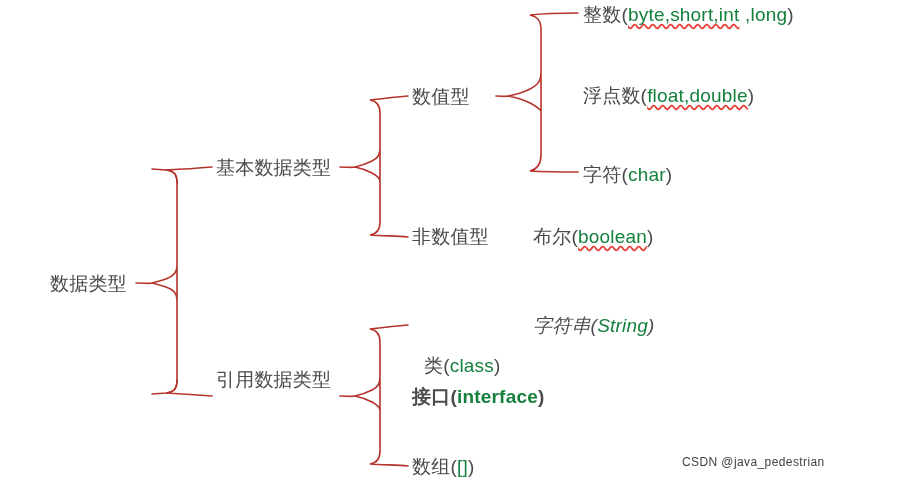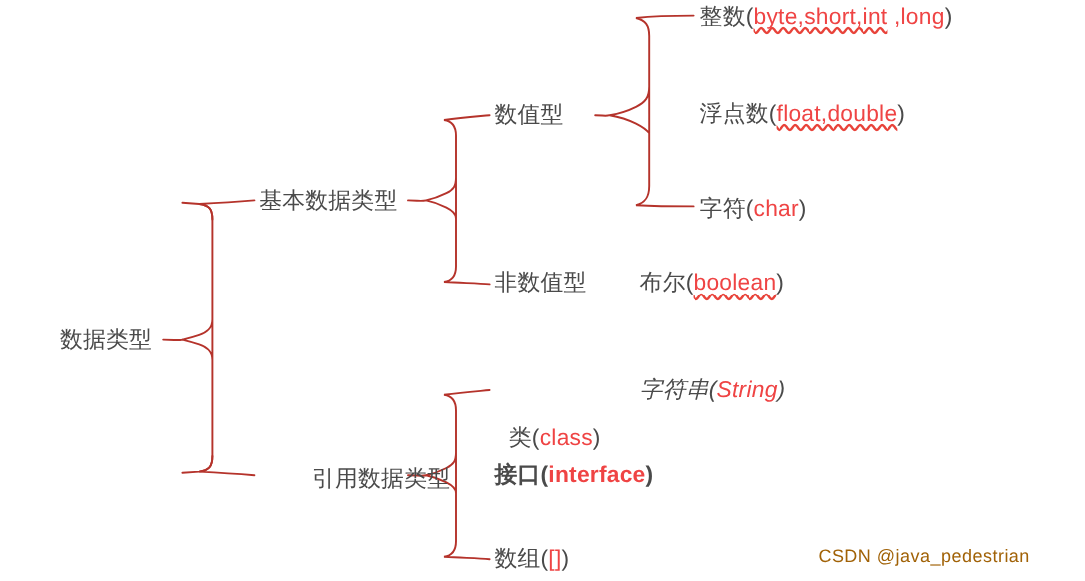--- a/index.html
+++ b/index.html
@@ -29,32 +29,32 @@
     position: absolute;
     white-space: nowrap;
     color: #4a4a4a;
     font-size: 19px;
     line-height: 1;
     letter-spacing: 0.2px;
   }
   .node .cn { color: #4a4a4a; }
   .node .paren { color: #4a4a4a; }
   .kw {
-    color: #ef4444;
+    color: #15803d;
   }
   .kw.squig {
     text-decoration: underline wavy #e8433a;
     text-decoration-skip-ink: none;
     text-underline-offset: 2px;
     -webkit-text-decoration: underline wavy #e8433a;
   }
   .watermark {
     position: absolute;
-    color: #a16207;
-    font-size: 15px;
+    color: #404040;
+    font-size: 12px;
     letter-spacing: 0.4px;
     white-space: nowrap;
   }
 </style>
 </head>
 <body>
 
 <div id="canvas">
 
   <svg id="wires" viewBox="0 0 904 484" width="904" height="484" xmlns="http://www.w3.org/2000/svg">
@@ -130,21 +130,21 @@
   </svg>
 
   <div class="node" style="left:50px; top:274px;">
     <span class="cn">数据类型</span>
   </div>
 
   <div class="node" style="left:216px; top:158px;">
     <span class="cn">基本数据类型</span>
   </div>
 
-  <div class="node" style="left:216px; top:390px;margin-left:44px;">
+  <div class="node" style="left:216px; top:370px;">
     <span class="cn">引用数据类型</span>
   </div>
 
   <div class="node" style="left:412px; top:87px;">
     <span class="cn">数值型</span>
   </div>
 
   <div class="node" style="left:412px; top:227px;">
     <span class="cn">非数值型</span>
   </div>

